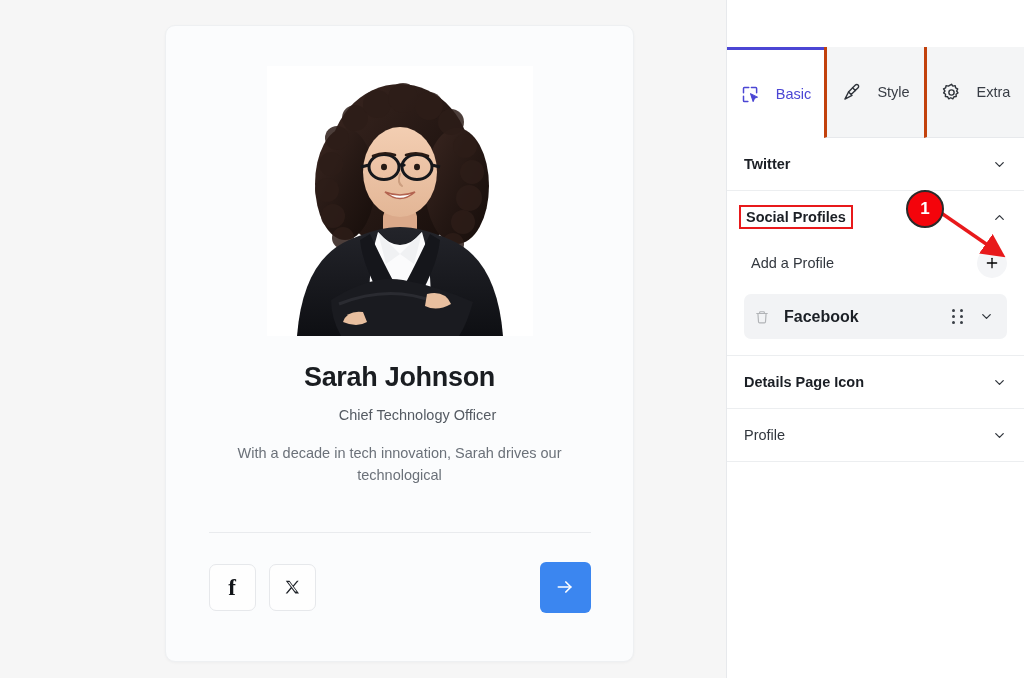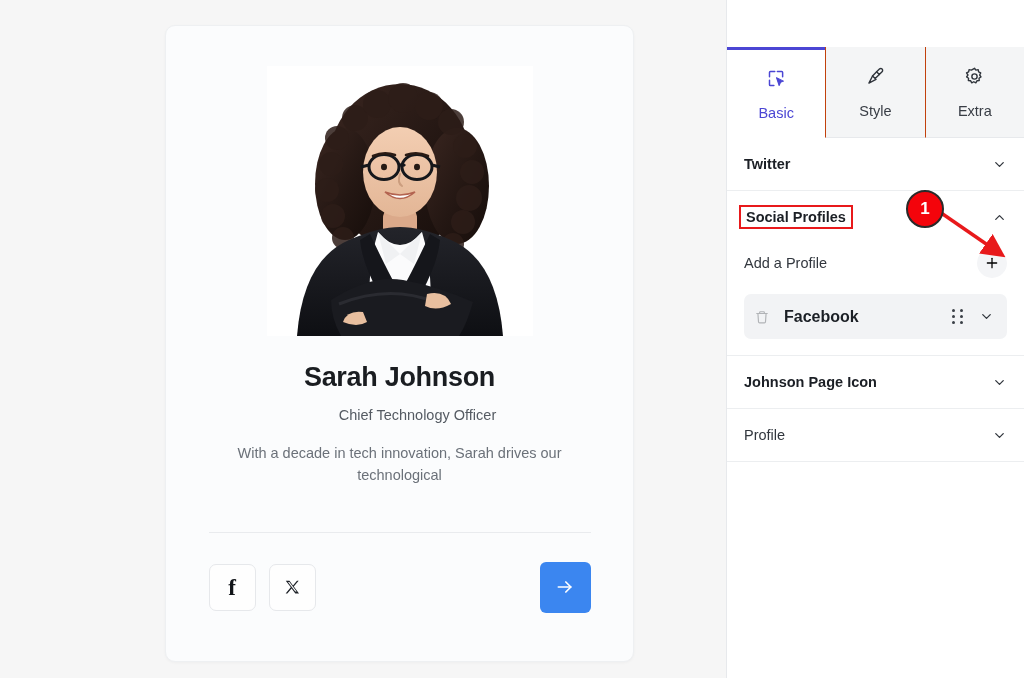--- a/index.html
+++ b/index.html
@@ -105,31 +105,31 @@
     width: 298px; height: 678px;
     background: #ffffff;
     border-left: 1px solid #e7e9ec;
     position: relative;
   }
   .panel-topgap { height: 47px; background: #ffffff; }
 
   .tabs { display: flex; height: 91px; }
   .tab {
     flex: 1;
-    display: flex; flex-direction: column;
+    display: flex; flex-direction: row;
     align-items: center; justify-content: center;
     gap: 15px;
     font-size: 14.5px;
     color: #383d45;
     background: #f4f5f6;
     border-bottom: 1px solid #e7e9ec;
     cursor: pointer;
     position: relative;
   }
-  .tab + .tab { border-left: 1px solid #c2410c; }
+  .tab + .tab { border-left: 3px solid #c2410c; }
   .tab.active {
     background: #ffffff;
     color: #4b46d4;
     border-top: 3px solid #4b46d4;
     border-bottom: none;
   }
   .tab-icon { height: 22px; display: flex; align-items: center; }
 
   .section {
     border-bottom: 1px solid #eceef0;
@@ -157,21 +157,21 @@
     display: inline-block;
     line-height: 1.15;
   }
 
   .section-body { padding: 0 17px 16px 17px; }
 
   .add-row {
     height: 40px;
     display: flex; align-items: center; justify-content: space-between;
   }
-  .add-label { font-size: 14.5px; color: #32373e; }
+  .add-label { font-size: 14.5px; color: #32373e; margin-left: 7px; }
   .plus-btn {
     width: 30px; height: 30px;
     border-radius: 50%;
     background: #f4f5f7;
     border: none;
     display: flex; align-items: center; justify-content: center;
     cursor: pointer;
     color: #2d3views;
   }
 
@@ -430,21 +430,21 @@
               </svg>
           </span>
         </div>
 
 
       </div>
     </div>
 
     <div class="section">
       <div class="section-head">
-        <span class="section-title">Johnson Page Icon</span>
+        <span class="section-title">Details Page Icon</span>
         <span class="chev">
           <svg width="15" height="15" viewBox="0 0 24 24" fill="none" stroke="currentColor" stroke-width="2.1" stroke-linecap="round" stroke-linejoin="round">
               <polyline points="6 9 12 15 18 9"></polyline>
             </svg>
         </span>
       </div>
     </div>
 
     <div class="section">
       <div class="section-head">

